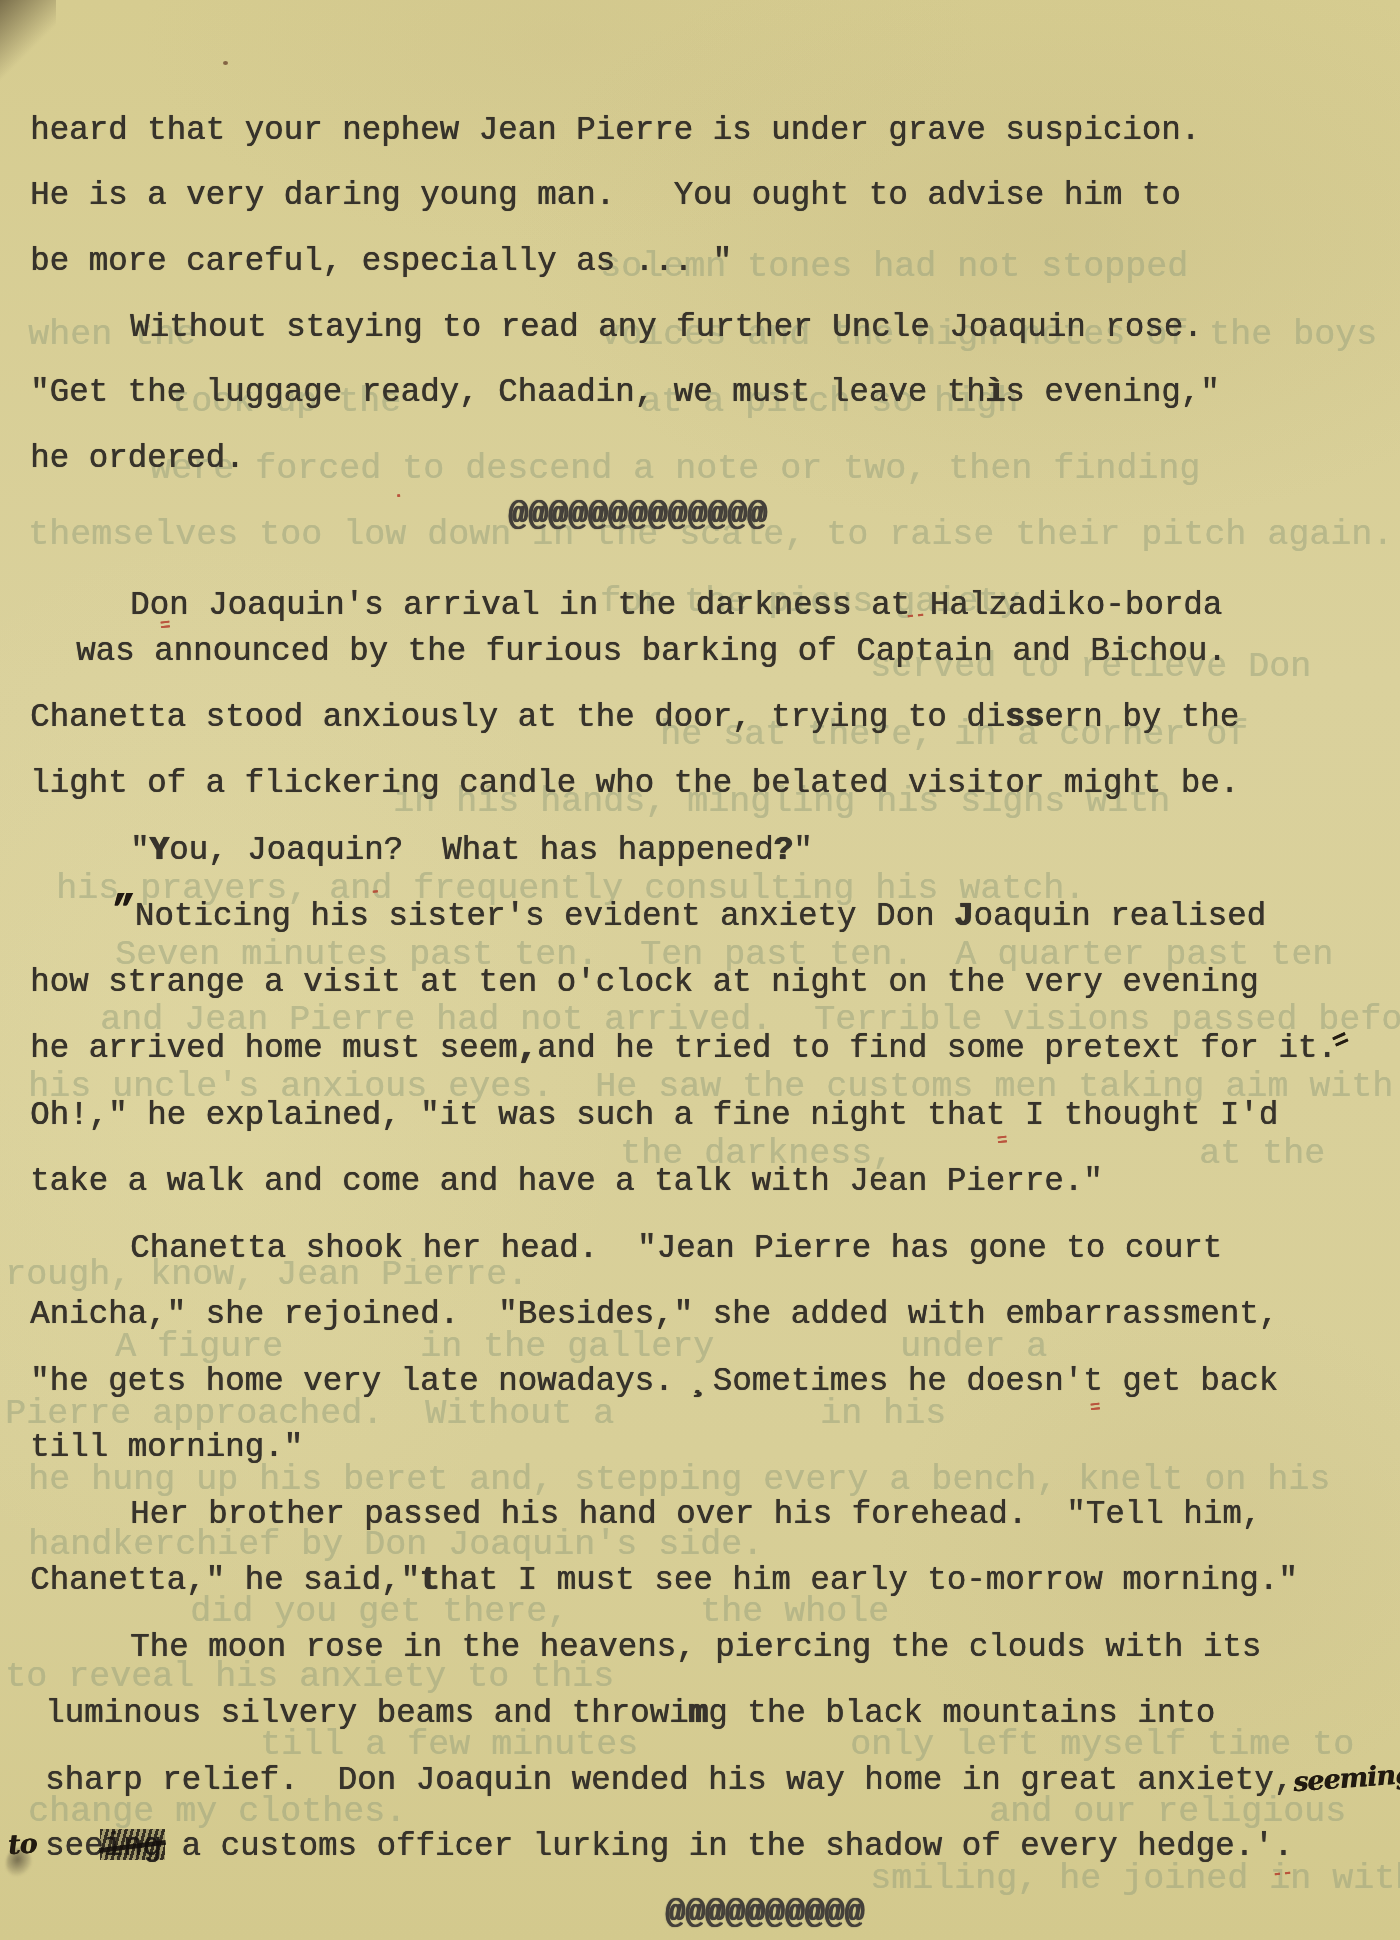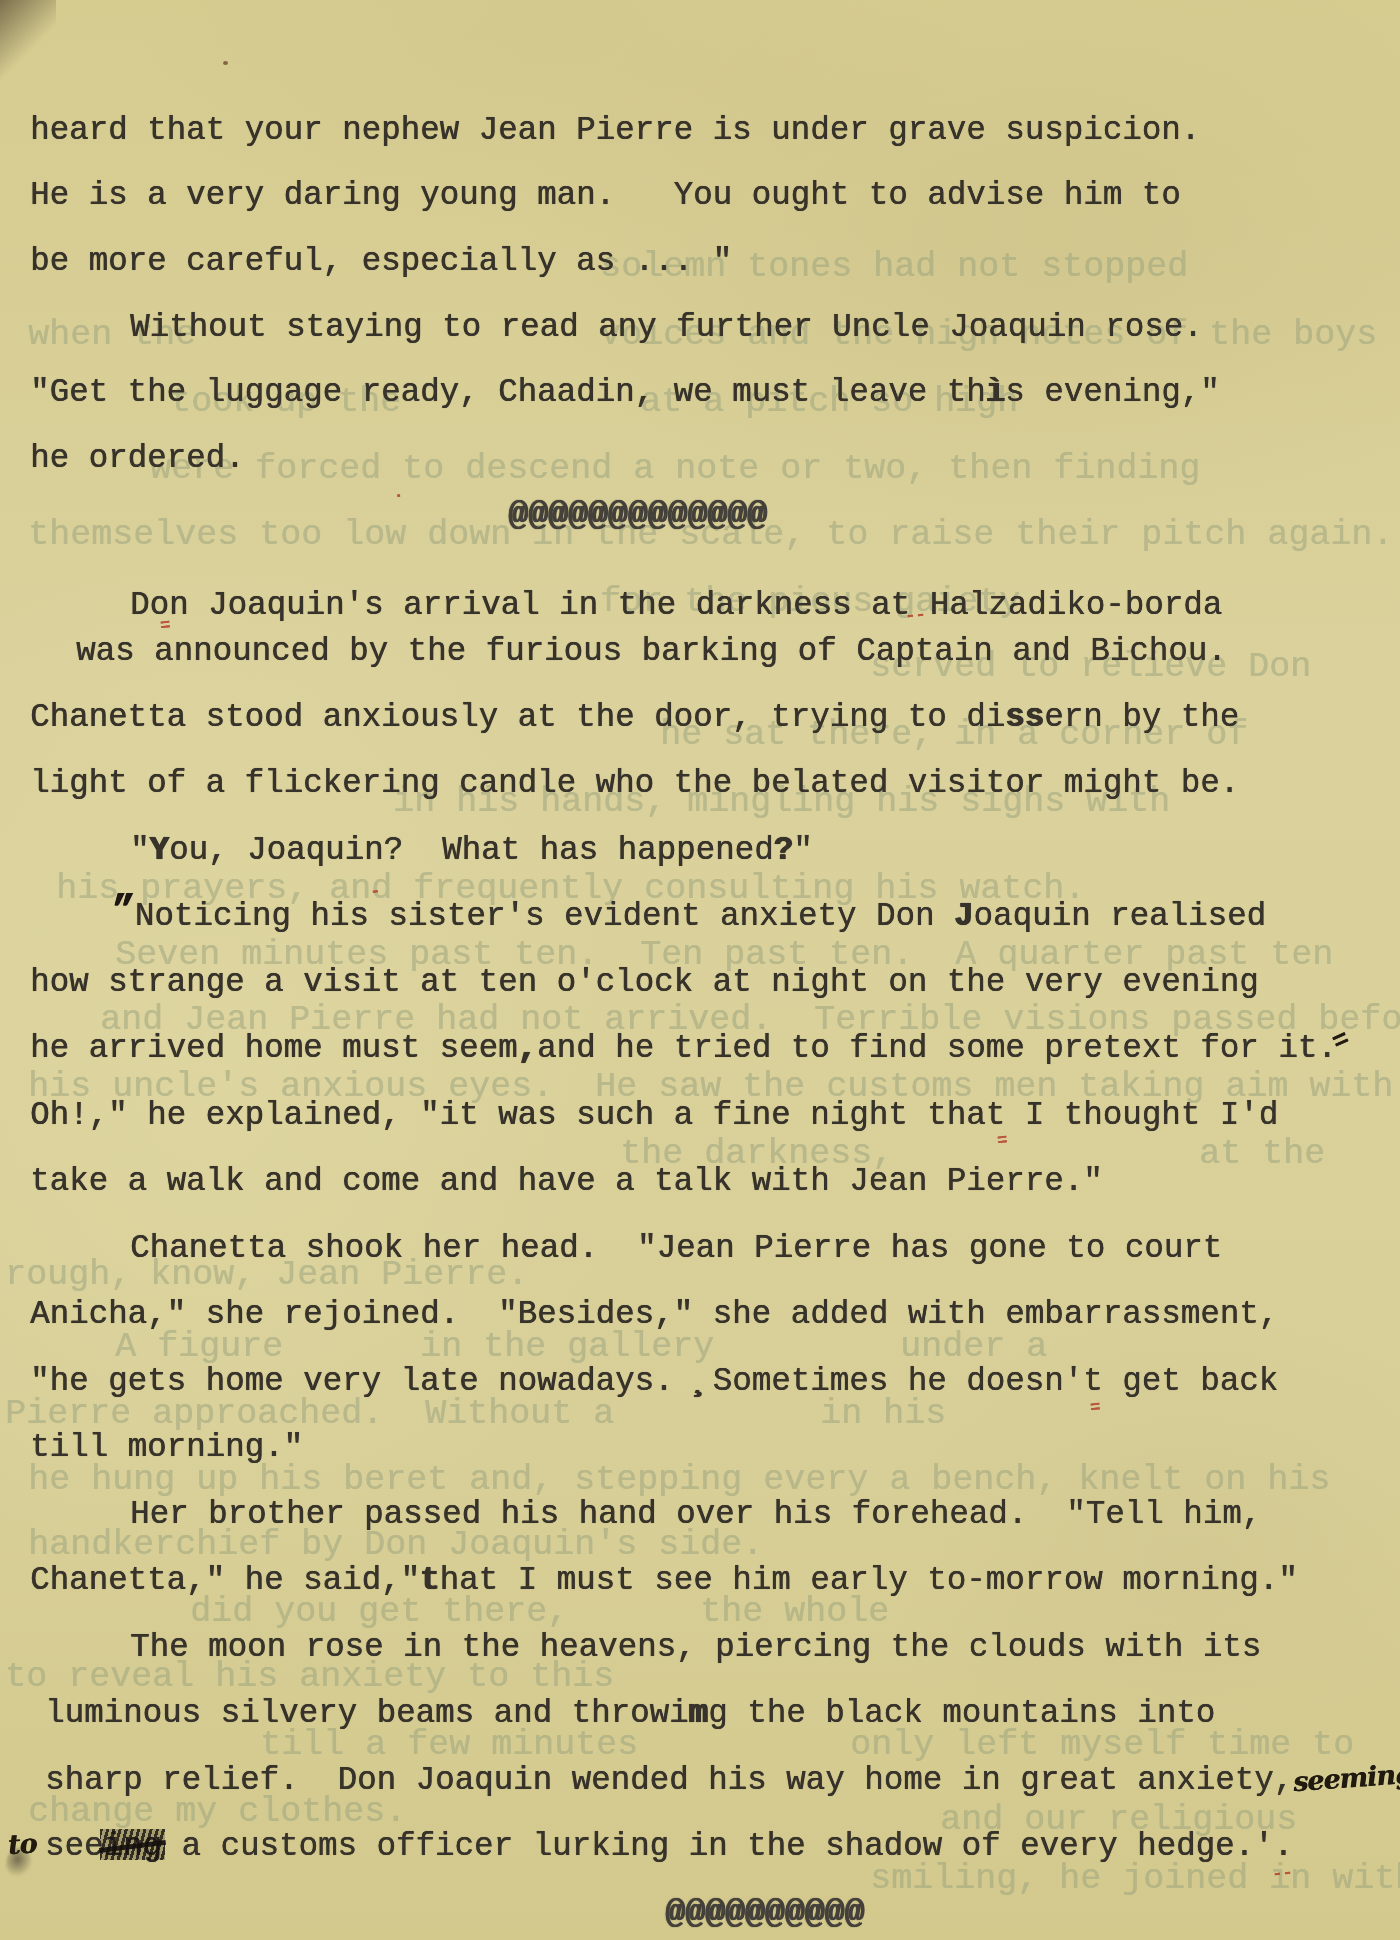--- a/index.html
+++ b/index.html
@@ -107,21 +107,21 @@
       <div class="ghost-line" style="left: 5px; top: 1397px;">Pierre approached.  Without a</div>
       <div class="ghost-line" style="left: 820px; top: 1397px;">in his</div>
       <div class="ghost-line" style="left: 28px; top: 1463px;">he hung up his beret and, stepping every a bench, knelt on his</div>
       <div class="ghost-line" style="left: 28px; top: 1528px;">handkerchief by Don Joaquin's side.</div>
       <div class="ghost-line" style="left: 190px; top: 1595px;">did you get there,</div>
       <div class="ghost-line" style="left: 700px; top: 1595px;">the whole</div>
       <div class="ghost-line" style="left: 5px; top: 1660px;">to reveal his anxiety to this</div>
       <div class="ghost-line" style="left: 260px; top: 1728px;">till a few minutes</div>
       <div class="ghost-line" style="left: 850px; top: 1728px;">only left myself time to</div>
       <div class="ghost-line" style="left: 28px; top: 1795px;">change my clothes.</div>
-      <div class="ghost-line" style="left: 940px; top: 1795px; margin-top: 8px;">and our religious</div>
+      <div class="ghost-line" style="left: 989px; top: 1795px;">and our religious</div>
       <div class="ghost-line" style="left: 870px; top: 1862px;">smiling, he joined in with</div>
     </div>
   <div id="text-layer">
       <div class="line" style="left: 30px; top: 115px;"><span class="s-n">heard that your nephew Jean Pierre is under grave suspicion.</span></div>
       <div class="line" style="left: 30px; top: 180px;"><span class="s-n">He is a very daring young man.   You ought to advise him to</span></div>
       <div class="line" style="left: 30px; top: 246px;"><span class="s-n">be more careful, especially as ... "</span></div>
       <div class="line" style="left: 130px; top: 312px;"><span class="s-n">Without staying to read any further Uncle Joaquin rose.</span></div>
       <div class="line" style="left: 30px; top: 377px;"><span class="s-n">"Get the luggage ready, Chaadin, we must leave th</span><span class="s-b">ì</span><span class="s-n">s evening,"</span></div>
       <div class="line" style="left: 30px; top: 443px;"><span class="s-n">he ordered.</span></div>
       <div class="line" style="left: 508px; top: 500px;"><span class="s-sep">@@@@@@@@@@@@@</span></div>

